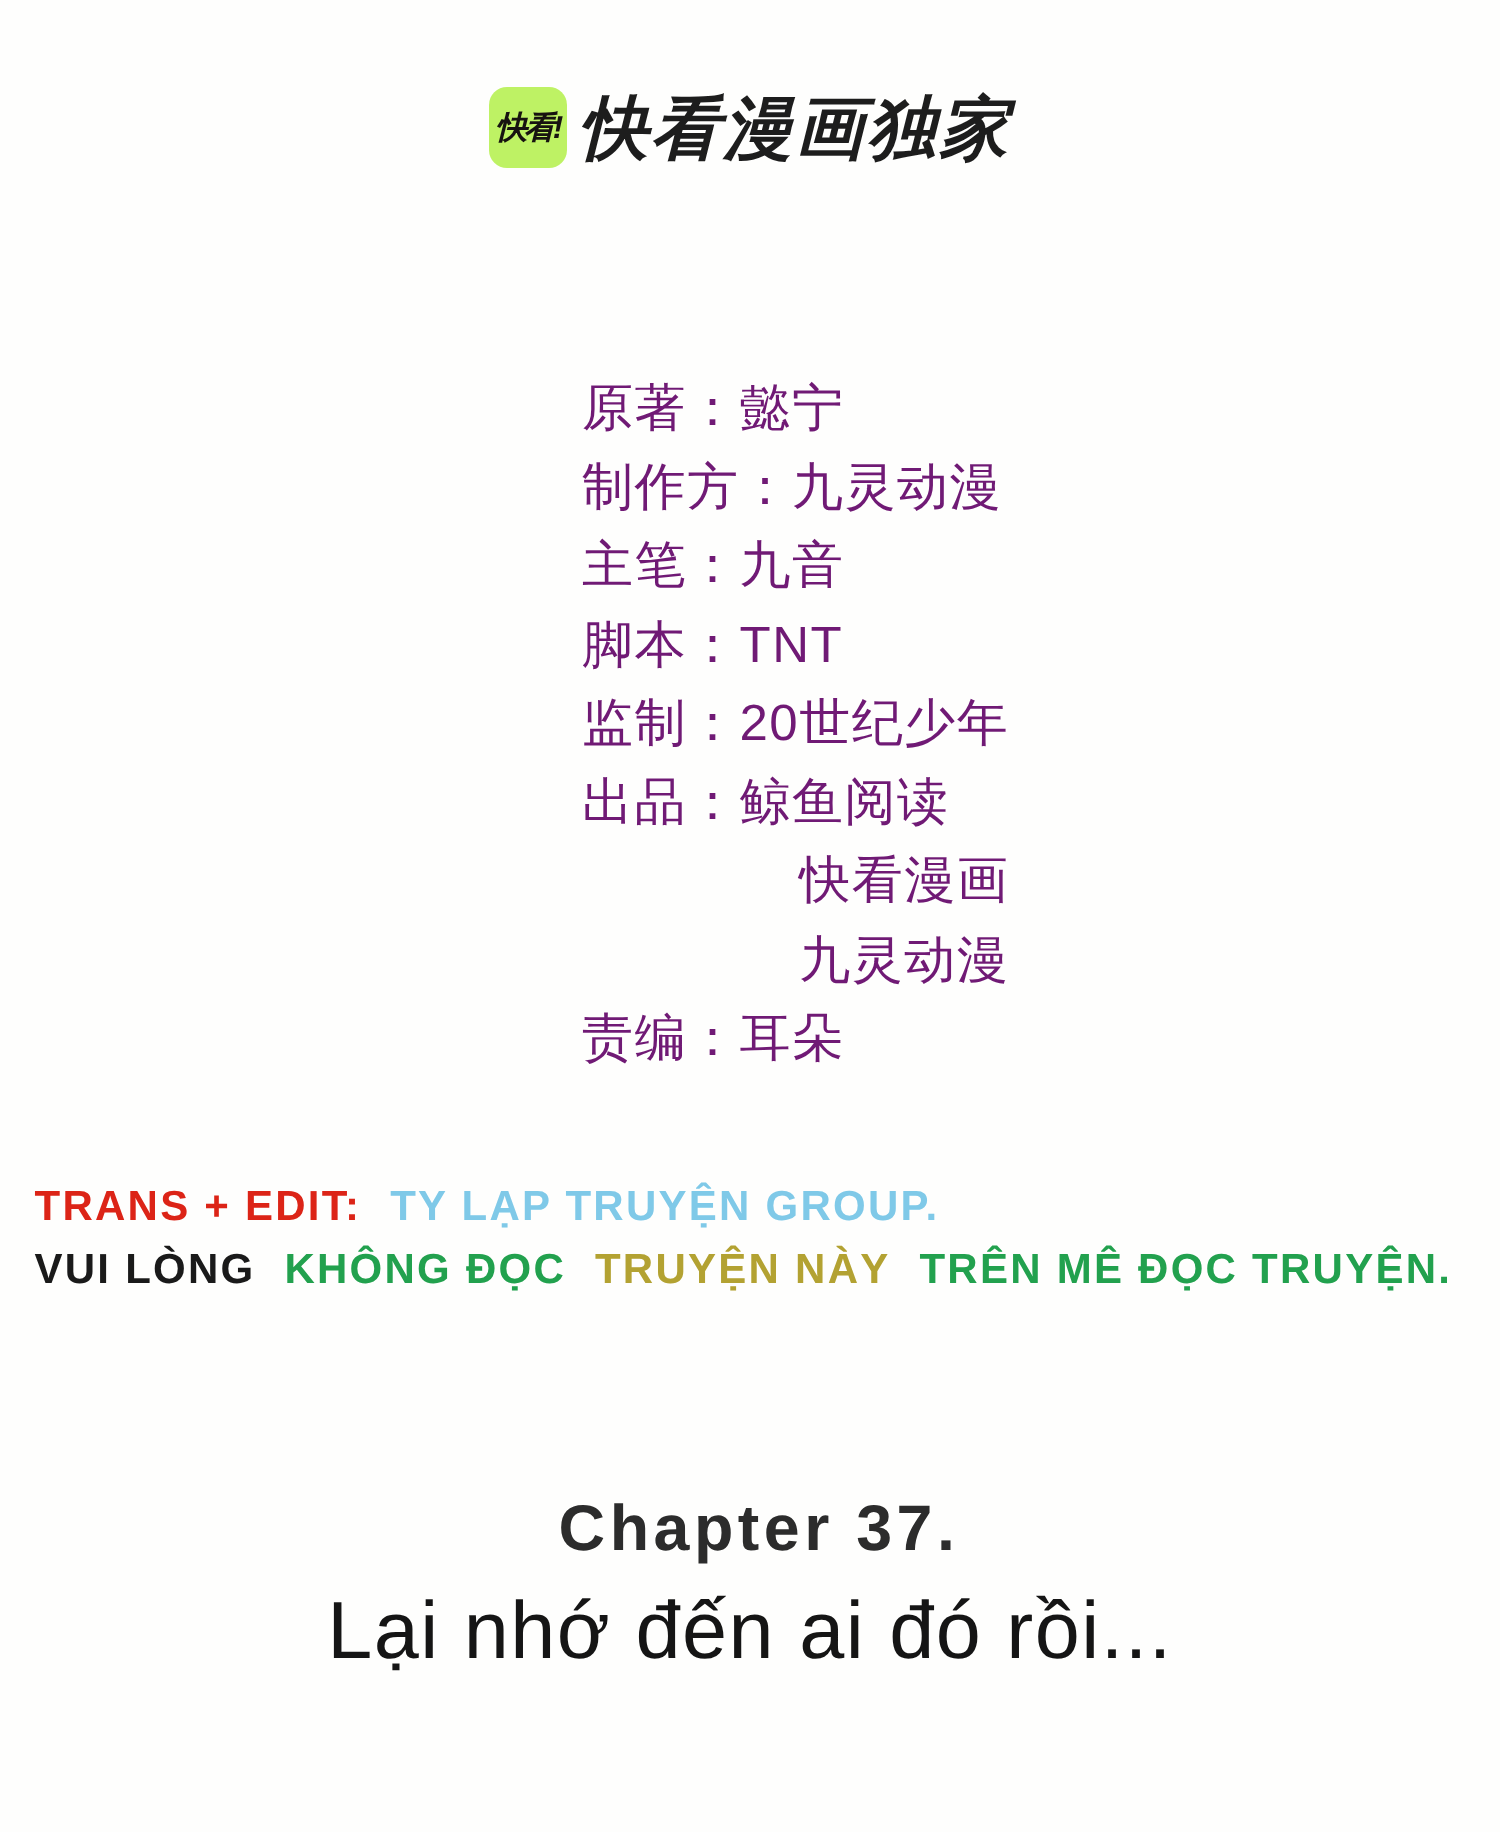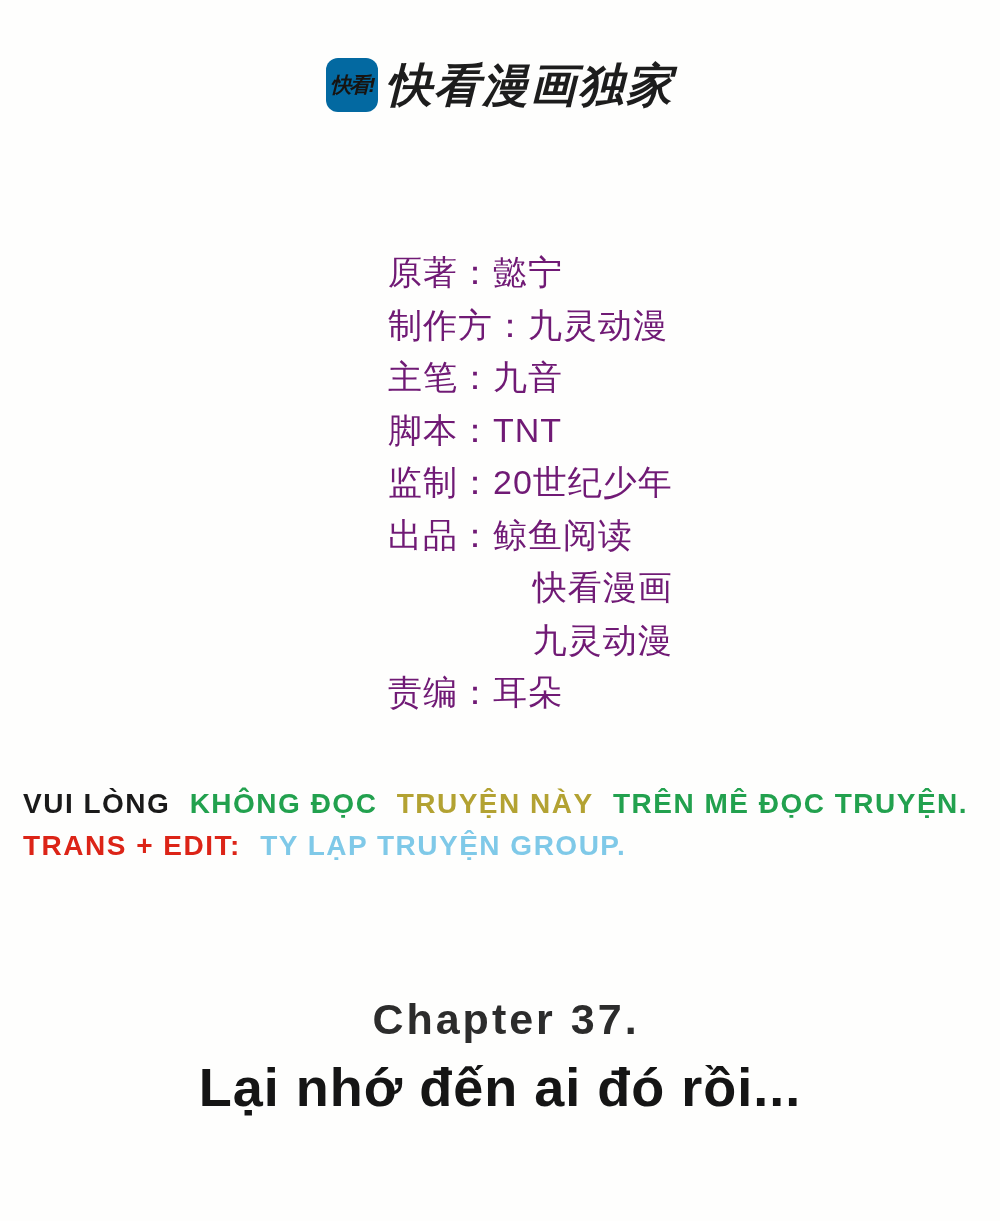--- a/index.html
+++ b/index.html
@@ -94,56 +94,56 @@
     letter-spacing: 3px;
     margin-left: 12px;
   }
   .chapter-title {
     position: absolute;
     top: 1056px;
     left: 0;
     right: 0;
     text-align: center;
     font-size: 54px;
-    font-weight: 700;
+    font-weight: 400;
     color: #151515;
     letter-spacing: 1px;
   }
 </style>
 </head>
 <body>
 
 <div class="page">
 
   <div class="header">
-    <span class="logo-badge" style="background: #0369a1;">快看!</span>
+    <span class="logo-badge" style="background: #bef264;">快看!</span>
     <span class="brand-text">快看漫画独家</span>
   </div>
 
   <div class="credits">
     <div class="credit-line"><span>原著：</span><span>懿宁</span></div>
     <div class="credit-line"><span>制作方：</span><span>九灵动漫</span></div>
     <div class="credit-line"><span>主笔：</span><span>九音</span></div>
     <div class="credit-line"><span>脚本：</span><span>TNT</span></div>
     <div class="credit-line"><span>监制：</span><span>20世纪少年</span></div>
     <div class="credit-line"><span>出品：</span><span>鲸鱼阅读</span></div>
     <div class="credit-line indent"><span>快看漫画</span></div>
     <div class="credit-line indent"><span>九灵动漫</span></div>
     <div class="credit-line"><span>责编：</span><span>耳朵</span></div>
   </div>
 
   <div class="note">
     <p>
+      <span class="seg" style="color: rgb(220, 36, 23);">TRANS + EDIT:</span>
+      <span class="seg" style="color: rgb(127, 201, 232);">TY LẠP TRUYỆN GROUP.</span>
+    </p>
+    <p>
       <span class="seg" style="color: rgb(26, 26, 26);">VUI LÒNG</span>
       <span class="seg" style="color: rgb(34, 161, 78);">KHÔNG ĐỌC</span>
       <span class="seg" style="color: rgb(179, 162, 50);">TRUYỆN NÀY</span>
       <span class="seg" style="color: rgb(34, 161, 78);">TRÊN MÊ ĐỌC TRUYỆN.</span>
-    </p>
-    <p>
-      <span class="seg" style="color: rgb(220, 36, 23);">TRANS + EDIT:</span>
-      <span class="seg" style="color: rgb(127, 201, 232);">TY LẠP TRUYỆN GROUP.</span>
     </p>
   </div>
 
   <div class="chapter-number">Chapter 37.</div>
   <div class="chapter-title">Lại nhớ đến ai đó rồi...</div>
 
 </div>
 
 </body></html>

